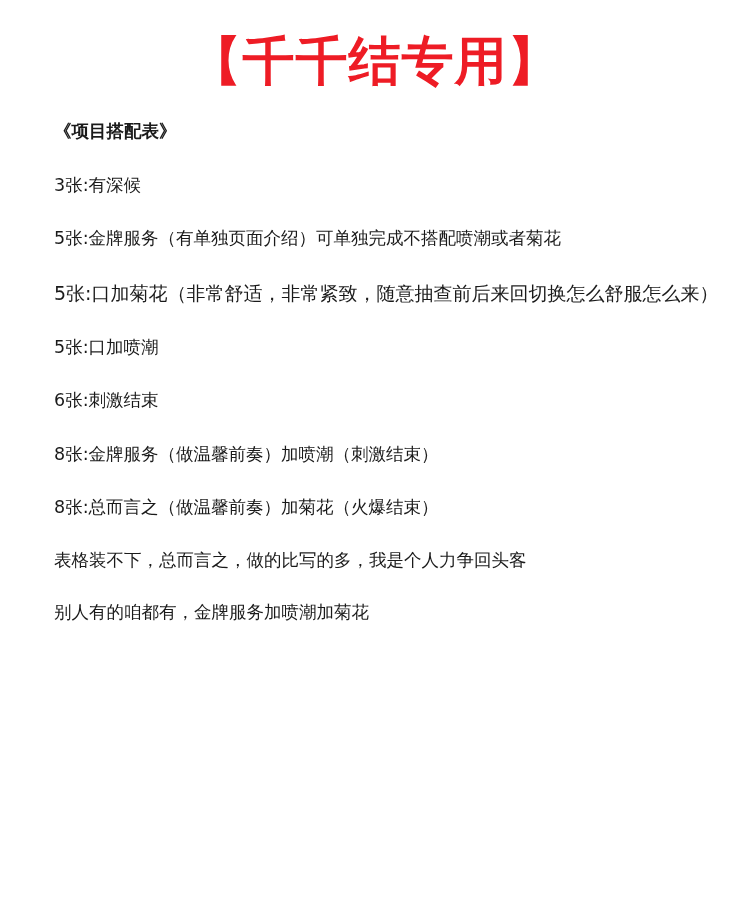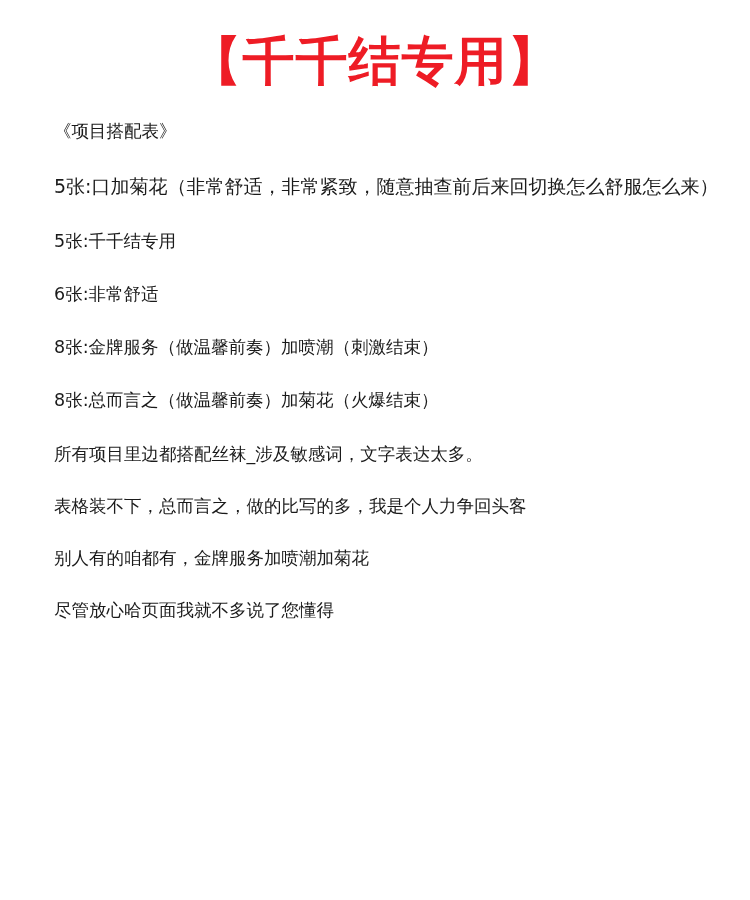--- a/index.html
+++ b/index.html
@@ -35,44 +35,45 @@
   }
   .line {
     color: #1a1a1a;
     font-size: 17.5px;
     line-height: 1.5;
     margin: 0 0 27px 0;
     white-space: nowrap;
   }
   .line.heading {
     margin-bottom: 28px;
+    font-weight: bold;
   }
   .line.tight {
     margin-bottom: 26px;
   }
   .line.small {
     font-size: 19px;
   }
 </style>
 </head>
 <body>
 
 <div class="page">
 
   <div class="title">【千千结专用】</div>
 
   <div class="body-block">
 
     <p class="line heading">《项目搭配表》</p>
 
+    <p class="line">3张:有深候</p>
+    <p class="line">5张:金牌服务（有单独页面介绍）可单独完成不搭配喷潮或者菊花</p>
     <p class="line small">5张:口加菊花（非常舒适，非常紧致，随意抽查前后来回切换怎么舒服怎么来）</p>
-    <p class="line">5张:千千结专用</p>
-    <p class="line">6张:非常舒适</p>
+    <p class="line">5张:口加喷潮</p>
+    <p class="line">6张:刺激结束</p>
     <p class="line">8张:金牌服务（做温馨前奏）加喷潮（刺激结束）</p>
     <p class="line">8张:总而言之（做温馨前奏）加菊花（火爆结束）</p>
 
-    <p class="line tight">所有项目里边都搭配丝袜_涉及敏感词，文字表达太多。</p>
     <p class="line tight">表格装不下，总而言之，做的比写的多，我是个人力争回头客</p>
     <p class="line tight">别人有的咱都有，金牌服务加喷潮加菊花</p>
-    <p class="line tight">尽管放心哈页面我就不多说了您懂得</p>
 
   </div>
 </div>
 
 </body></html>

